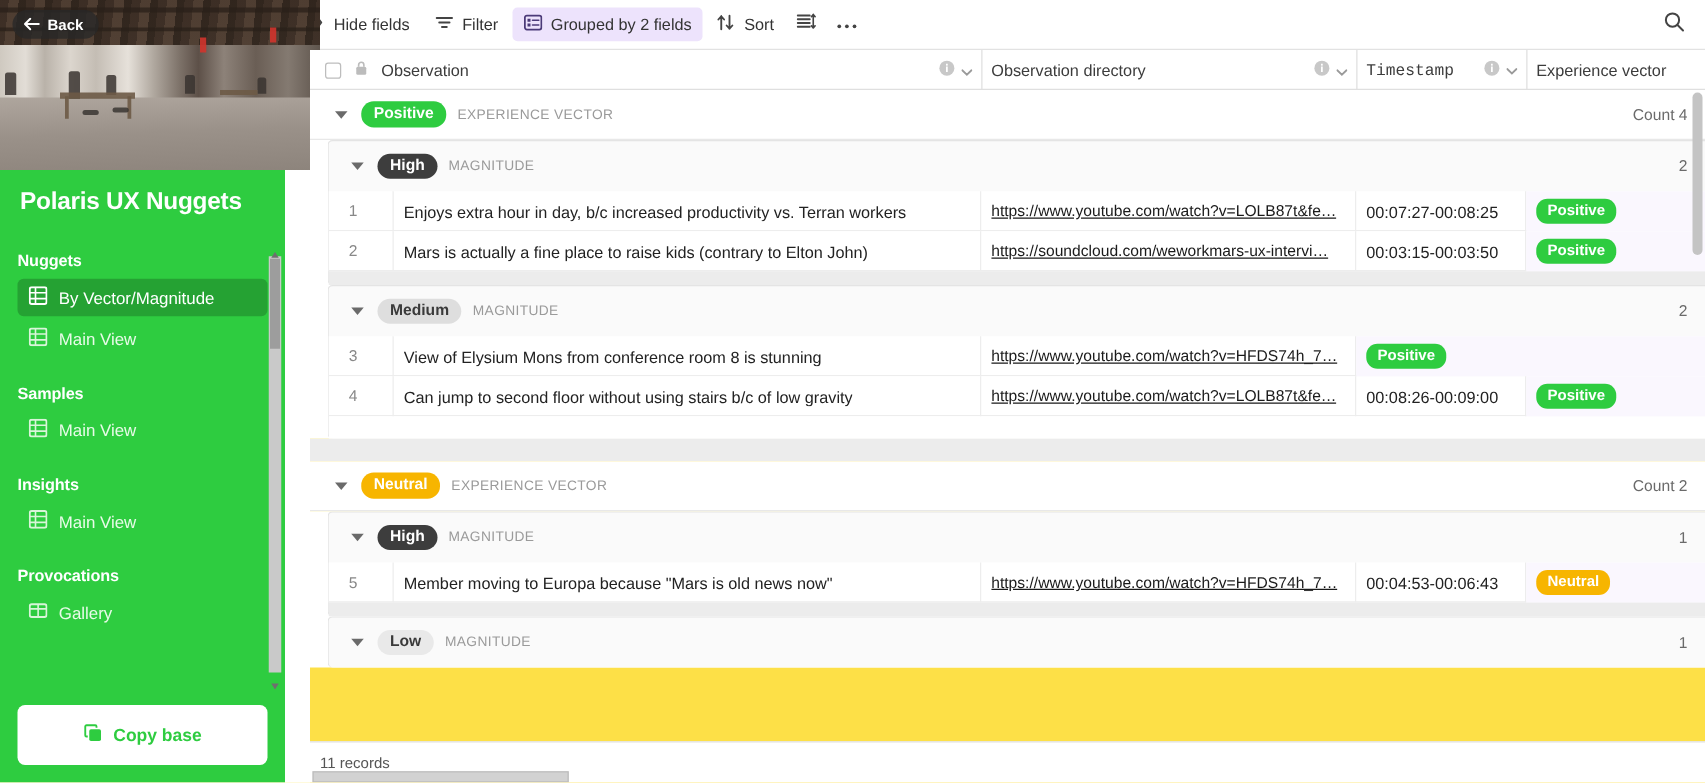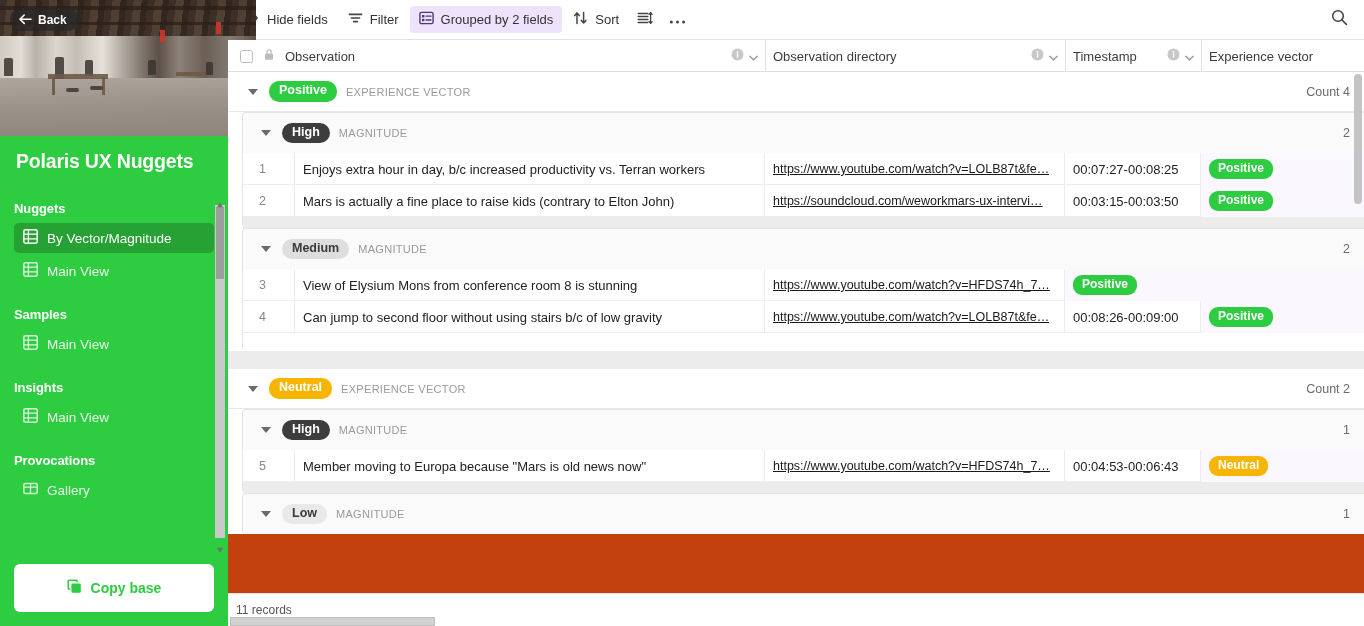--- a/index.html
+++ b/index.html
@@ -95,35 +95,35 @@
     height: 27px; padding: 0 9px; border-radius: 4px;
     font-size: 13px; color: #333; cursor: pointer; white-space: nowrap;
   }
   .tb-item.active { background: #ede3fc; }
   .tb-spacer { flex: 1; }
   .tb-icon-btn {
     width: 30px; height: 27px; display: flex; align-items: center;
     justify-content: center; border-radius: 4px; cursor: pointer;
   }
 
-  .grid-area { flex: 1; position: relative; overflow: hidden; background: #c2410c; }
+  .grid-area { flex: 1; position: relative; overflow: hidden; background: #fde047; margin-left: 20px; }
 
   .hdr-row {
     display: flex; height: 32px; background: #fff;
     border-bottom: 1px solid #dfdfdf; position: relative;
   }
   .hcell {
     display: flex; align-items: center; height: 32px;
     border-right: 1px solid #dfdfdf; font-size: 13px; color: #3c3c3c;
     padding: 0 7px; position: relative; flex: 0 0 auto; gap: 10px;
   }
   .hcell .lbl { flex: 1; overflow: hidden; text-overflow: ellipsis; white-space: nowrap; }
   .c1 { width: 538px; padding-left: 12px; gap: 10px; }
   .c2 { width: 300px; }
-  .c3 { width: 136px; }
+  .c3 { width: 136px; font-family: Liberation Mono, monospace; }
   .c4 { width: 300px; }
   .hchk {
     width: 13px; height: 13px; border: 1.5px solid #bdbdbd;
     border-radius: 2.5px; flex: 0 0 13px; cursor: pointer;
   }
   .hdr-info { display:flex; align-items:center; gap:5px; margin-left:6px; }
 
   .rows { position: absolute; top: 32px; left: 0; right: 0; bottom: 0; overflow: hidden; }
 
   .grp { }

